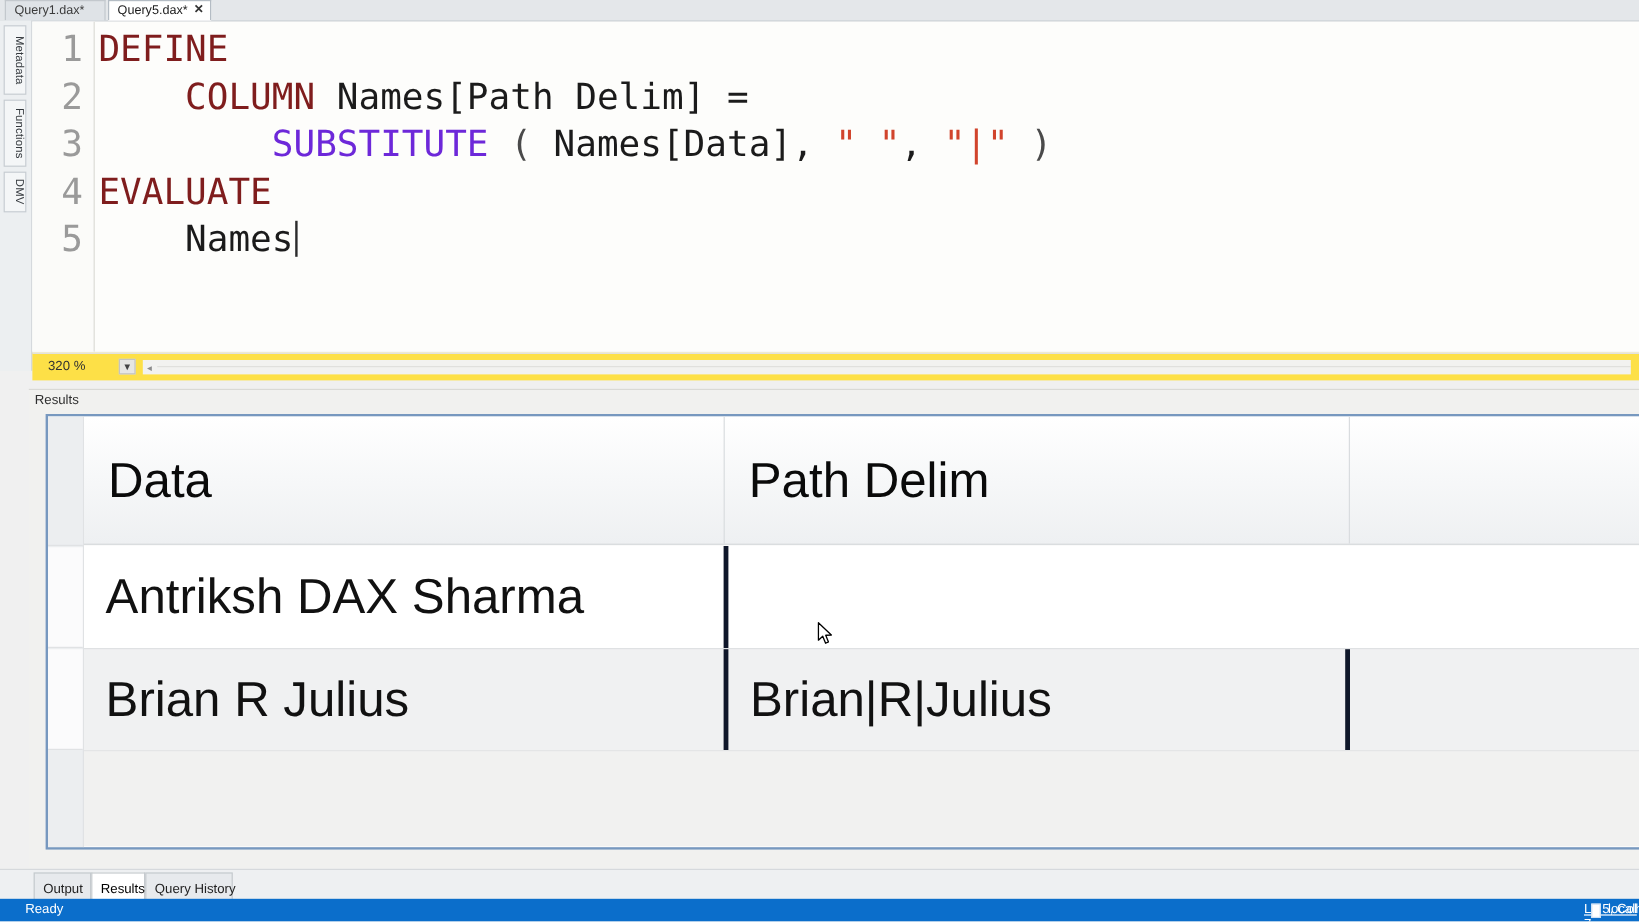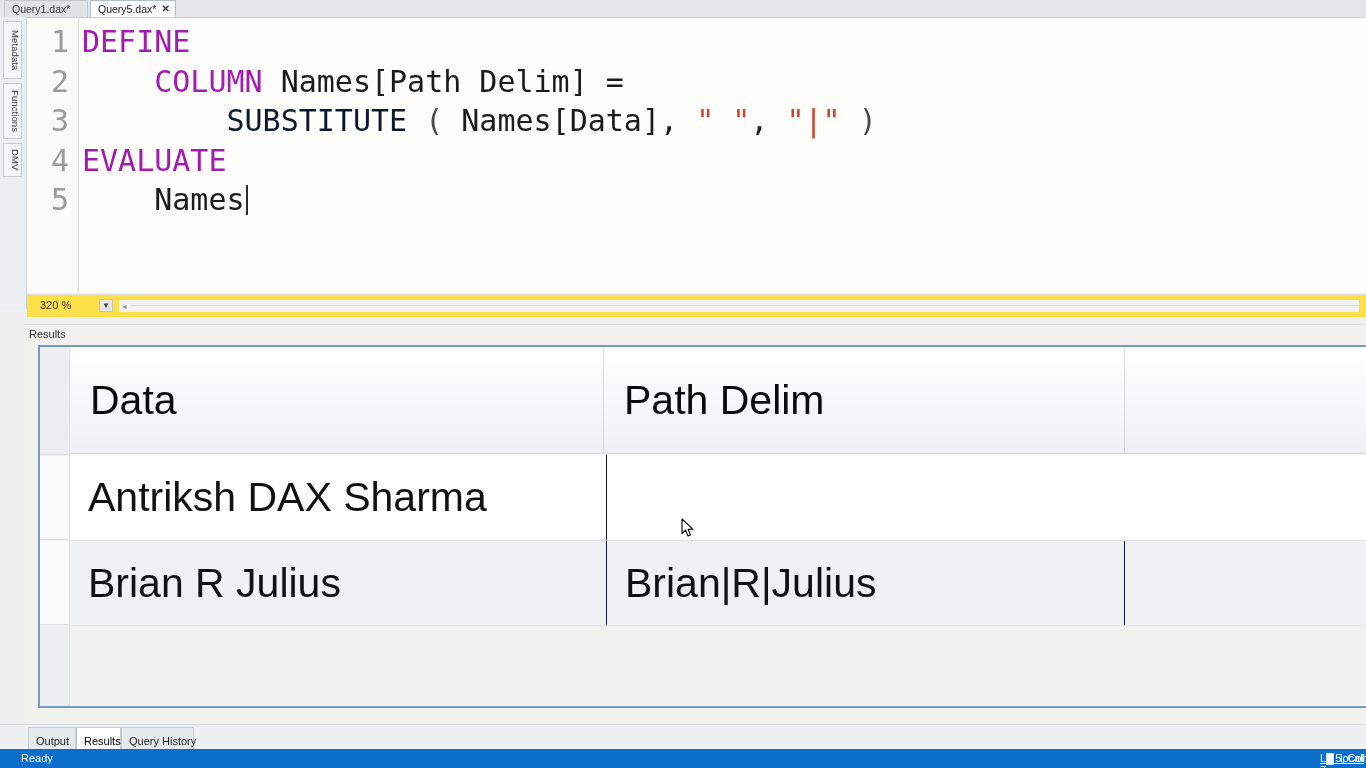--- a/index.html
+++ b/index.html
@@ -120,22 +120,22 @@
   .code {
     position: absolute;
     left: 55px; top: 4px;
     width: 1280px;
     font-family: "DejaVu Sans Mono", monospace;
     font-size: 30px;
     line-height: 39.5px;
     white-space: pre;
     color: #1b1b1b;
   }
-  .kw { color: #a21caf; }
-  .fn { color: #0f172a; }
+  .kw { color: #7f1d1d; }
+  .fn { color: #6d28d9; }
   .str { color: #d1442c; }
   .punct { color: #4a4a4a; }
   .caret {
     display: inline-block;
     width: 2px;
     height: 30px;
     background: #2b2b2b;
     vertical-align: -5px;
     margin-left: 1px;
   }
@@ -270,21 +270,21 @@
 
   .gcell {
     position: absolute;
     top: 0; bottom: 0;
     box-sizing: border-box;
     display: flex;
     align-items: center;
     font-size: 41px;
     color: #111111;
     padding-left: 18px;
-    border-right: 1px solid #0f172a;
+    border-right: 4px solid #0f172a;
     white-space: nowrap;
     overflow: hidden;
   }
   .gcell.c0 { left: 0;   width: 537px; }
   .gcell.c1 { left: 537px; width: 518px; }
   .gcell.c2 { left: 1055px; width: 265px; border-right: none; }
 
   
   .watermark {
     position: absolute;

